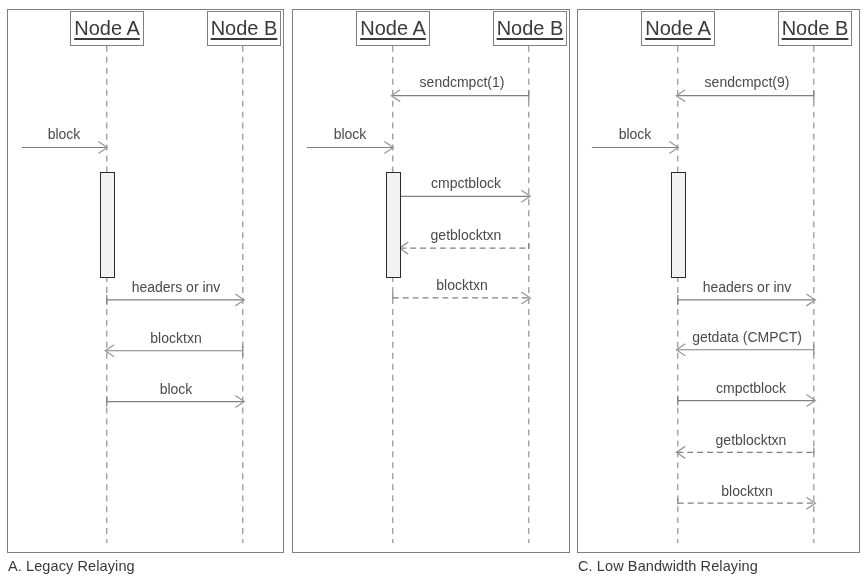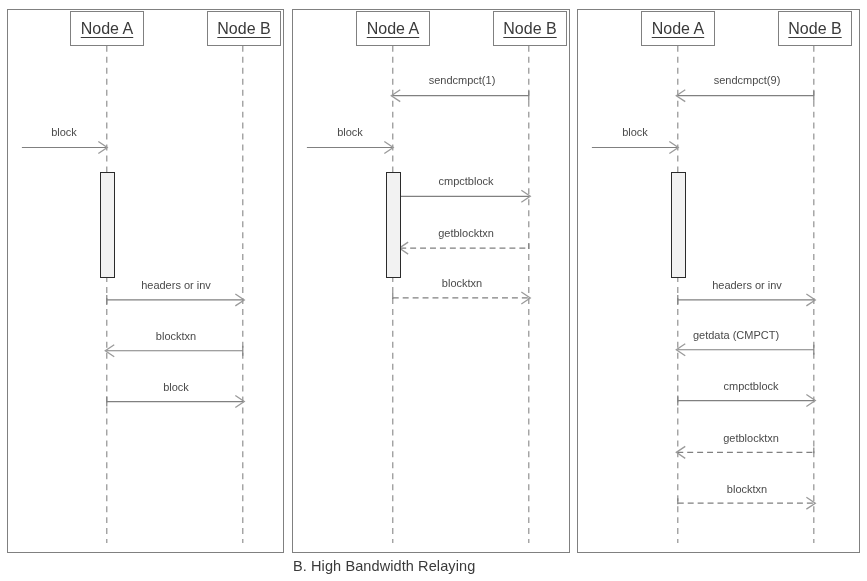--- a/index.html
+++ b/index.html
@@ -49,36 +49,36 @@
     width: 74px;
     height: 35px;
     border: 1px solid #808080;
     box-sizing: border-box;
     background: #ffffff;
     display: flex;
     align-items: center;
     justify-content: center;
   }
   .node-label {
-    font-size: 16px;
+    font-size: 20px;
     color: #3a3a3a;
     text-decoration: underline;
     text-underline-offset: 3px;
     white-space: nowrap;
   }
   .activation {
     position: absolute;
     width: 15px;
     background: #f2f2f2;
     border: 1.4px solid #2b2b2b;
     box-sizing: border-box;
   }
   .msg-label {
     position: absolute;
-    font-size: 11px;
+    font-size: 14px;
     color: #4a4a4a;
     white-space: nowrap;
     transform: translateX(-50%);
   }
   .lifeline {
     stroke: #909090;
     stroke-width: 1.2;
     stroke-dasharray: 6 5;
   }
   .arrow-solid {
@@ -132,20 +132,21 @@
       <span class="node-label">Node B</span>
     </div>
 
     <div class="activation" style="left:92px; top:162px; height:106px;"></div>
 
     <div class="msg-label" style="left:56px; top:116px;">block</div>
     <div class="msg-label" style="left:168px; top:269px;">headers or inv</div>
     <div class="msg-label" style="left:168px; top:320px;">blocktxn</div>
     <div class="msg-label" style="left:168px; top:371px;">block</div>
   </div>
+  <div class="caption" style="left:8px;">A. Legacy Relaying</div>
 
   <div class="panel" style="left:292px; width:278px;">
     <svg class="panel-svg" viewBox="0 0 278 544" preserveAspectRatio="none">
       <line class="lifeline" x1="100.5" y1="36" x2="100.5" y2="535"></line>
       <line class="lifeline" x1="237.5" y1="36" x2="237.5" y2="535"></line>
 
       <line class="arrow-solid" x1="100" y1="86" x2="237.5" y2="86"></line>
       <polyline class="arrow-head" points="108,80 99,86 108,92"></polyline>
       <line class="arrow-solid" x1="237.5" y1="81" x2="237.5" y2="91"></line>
 
@@ -172,21 +173,20 @@
     </div>
 
     <div class="activation" style="left:93px; top:162px; height:106px;"></div>
 
     <div class="msg-label" style="left:169px; top:64px;">sendcmpct(1)</div>
     <div class="msg-label" style="left:57px; top:116px;">block</div>
     <div class="msg-label" style="left:173px; top:165px;">cmpctblock</div>
     <div class="msg-label" style="left:173px; top:217px;">getblocktxn</div>
     <div class="msg-label" style="left:169px; top:267px;">blocktxn</div>
   </div>
-  <div class="caption" style="left:293px;">B. High Bandwidth Relaying</div>
 
   <div class="panel" style="left:577px; width:283px;">
     <svg class="panel-svg" viewBox="0 0 283 544" preserveAspectRatio="none">
       <line class="lifeline" x1="100.5" y1="36" x2="100.5" y2="535"></line>
       <line class="lifeline" x1="237.5" y1="36" x2="237.5" y2="535"></line>
 
       <line class="arrow-solid" x1="100" y1="86" x2="237.5" y2="86"></line>
       <polyline class="arrow-head" points="108,80 99,86 108,92"></polyline>
       <line class="arrow-solid" x1="237.5" y1="81" x2="237.5" y2="91"></line>
 
@@ -219,19 +219,20 @@
     </div>
     <div class="node-box" style="left:200px; top:1px;">
       <span class="node-label">Node B</span>
     </div>
 
     <div class="activation" style="left:93px; top:162px; height:106px;"></div>
 
     <div class="msg-label" style="left:169px; top:64px;">sendcmpct(9)</div>
     <div class="msg-label" style="left:57px; top:116px;">block</div>
     <div class="msg-label" style="left:169px; top:269px;">headers or inv</div>
-    <div class="msg-label" style="left:158px; top:319px;">getdata (CMPCT)</div>
+    <div class="msg-label" style="left:169px; top:319px;">getdata (CMPCT)</div>
     <div class="msg-label" style="left:173px; top:370px;">cmpctblock</div>
     <div class="msg-label" style="left:173px; top:422px;">getblocktxn</div>
     <div class="msg-label" style="left:169px; top:473px;">blocktxn</div>
   </div>
+  <div class="caption" style="left:578px;">C. Low Bandwidth Relaying</div>
 
 </div>
 
 </body></html>

